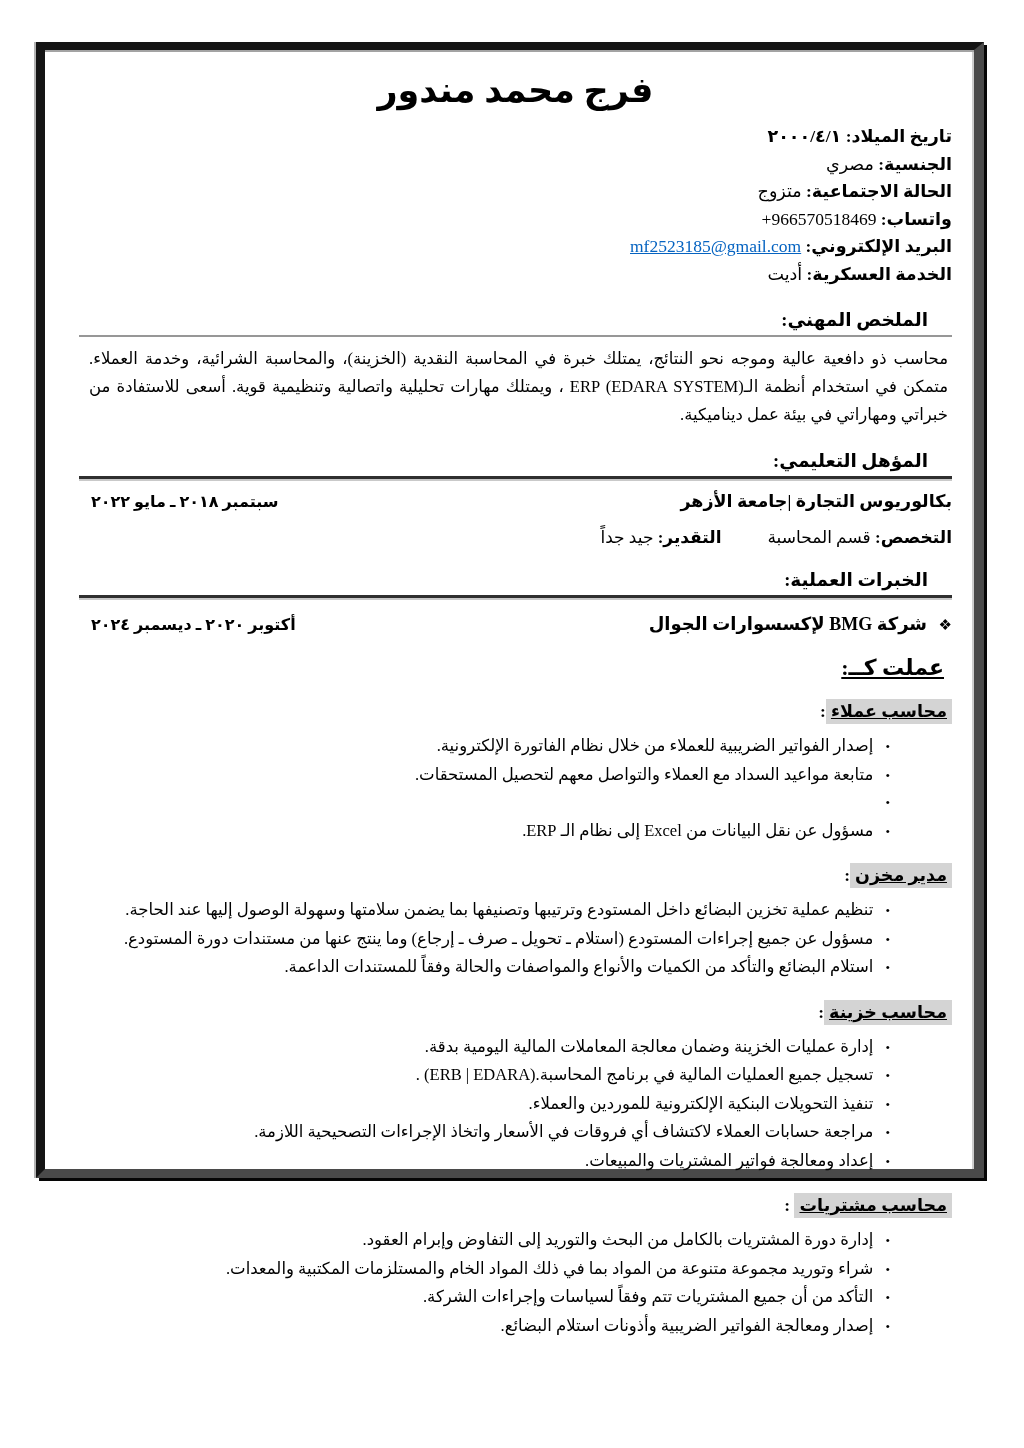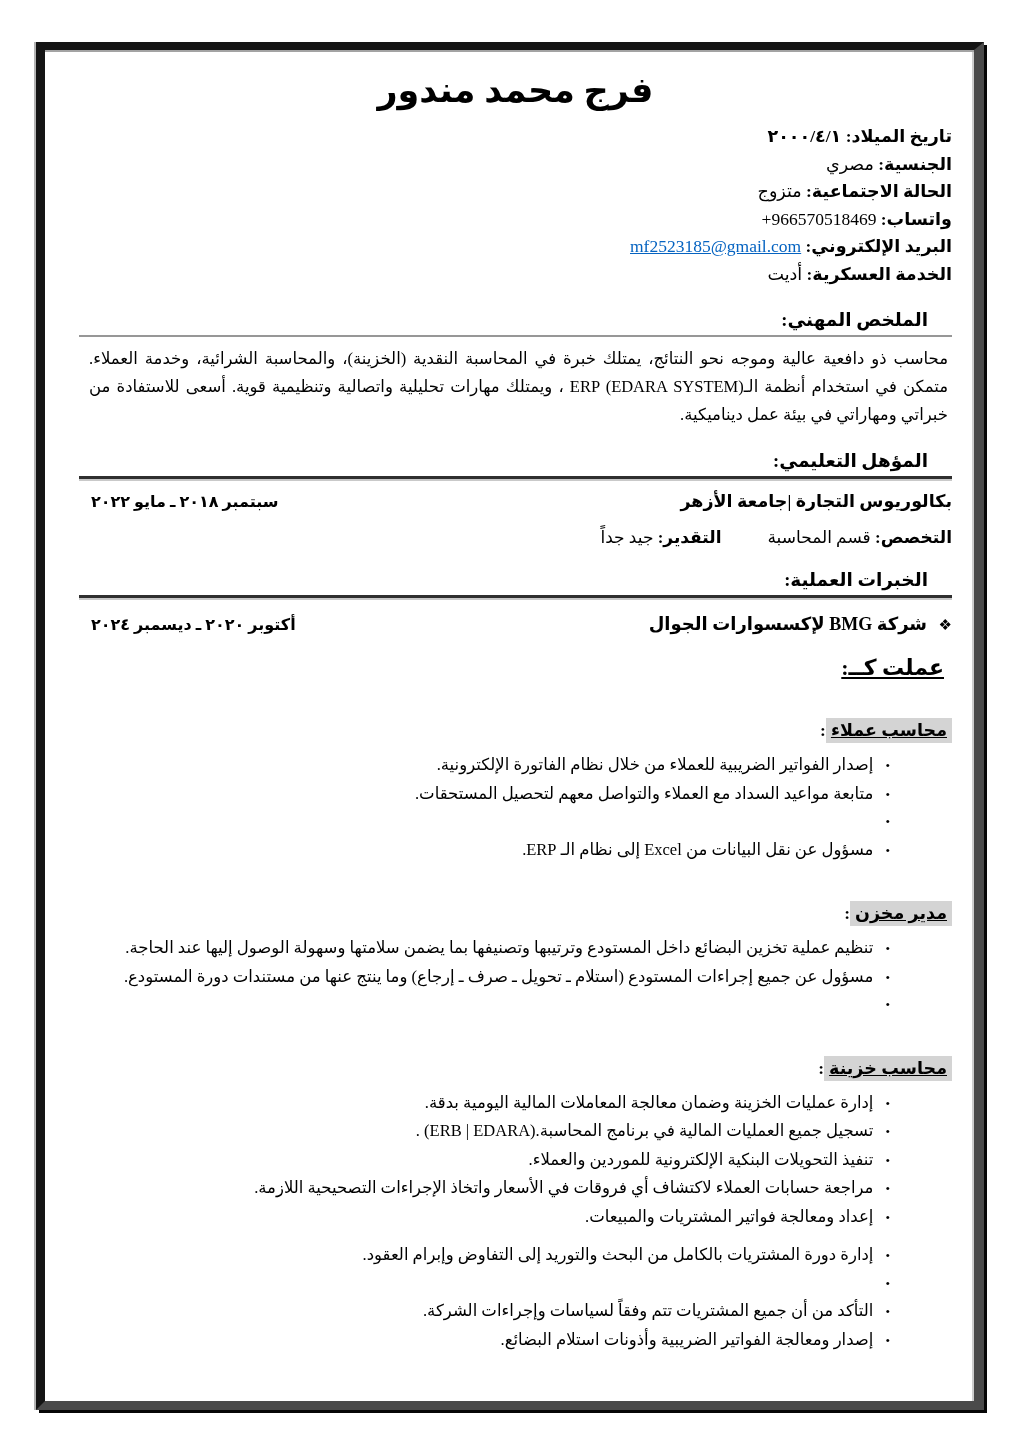--- a/index.html
+++ b/index.html
@@ -2,21 +2,21 @@
 <html lang="ar" dir="rtl"><head>
 <meta charset="utf-8">
 <style>
   html,body{margin:0;padding:0;background:#ffffff;}
   body{
     width:1024px;height:1448px;position:relative;overflow:hidden;
     font-family:"Liberation Serif","DejaVu Serif","DejaVu Sans",serif;
     color:#000;
   }
   .frame{
-    position:absolute;left:36px;top:42px;width:948px;height:1368px;
+    position:absolute;left:36px;top:42px;width:948px;height:1136px;
     box-sizing:border-box;background:#fff;
     border-top:8px solid #141414;
     border-left:9px solid #141414;
     border-right:10px solid #4a4a4a;
     border-bottom:9px solid #4a4a4a;
     box-shadow:3px 3px 0 #060606,-2px 0 0 #b3b3b3,
                inset 0 2px 0 #a3a3a3,inset -2px 0 0 #cdcdcd;
   }
   .content{
     direction:rtl;box-sizing:border-box;height:100%;
@@ -44,21 +44,21 @@
   .degree{font-weight:bold;font-size:17.5px;}
   .date-range{font-weight:bold;font-size:16px;white-space:nowrap;}
   .row.spec{justify-content:flex-start;gap:46px;margin-top:15px;font-size:17px;}
   .row.company{margin-top:15px;}
   .company-name{font-weight:bold;font-size:18px;}
   .diamond{font-size:15px;margin-left:7px;}
   .worked-as{
     display:inline-block;font-size:22px;font-weight:bold;
     text-decoration:underline;margin:20px 8px 0 0;
   }
-  .role-title{margin:39px 0 4px 0;font-size:17.5px;font-weight:bold;}
+  .role-title{margin:20px 0 4px 0;font-size:17.5px;font-weight:bold;}
   .role-hl{
     background:#D4D4D4;text-decoration:underline;
     padding:2px 5px 3px 5px;
   }
   ul.bullets{list-style:none;margin:10px 62px 2px 0;padding:0;}
   ul.bullets li{display:flex;gap:12px;font-size:16.5px;line-height:27.5px;align-items:baseline;}
   .blt{font-size:13px;flex:0 0 auto;}
 </style>
 </head>
 <body>
@@ -157,20 +157,21 @@
       <li>
           <span class="blt">•</span>
           <span>تنظيم عملية تخزين البضائع داخل المستودع وترتيبها وتصنيفها بما يضمن سلامتها وسهولة الوصول إليها عند الحاجة.</span>
         </li>
       <li>
           <span class="blt">•</span>
           <span>مسؤول عن جميع إجراءات المستودع (استلام ـ تحويل ـ صرف ـ إرجاع) وما ينتج عنها من مستندات دورة المستودع.</span>
         </li>
       <li>
           <span class="blt">•</span>
+          <span>استلام البضائع والتأكد من الكميات والأنواع والمواصفات والحالة وفقاً للمستندات الداعمة.</span>
         </li>
     </ul>
 
     <div class="role-title">
       <span class="role-hl">محاسب خزينة</span><span>:</span>
     </div>
     <ul class="bullets">
       <li>
           <span class="blt">•</span>
           <span>إدارة عمليات الخزينة وضمان معالجة المعاملات المالية اليومية بدقة.</span>
@@ -186,27 +187,31 @@
       <li>
           <span class="blt">•</span>
           <span>مراجعة حسابات العملاء لاكتشاف أي فروقات في الأسعار واتخاذ الإجراءات التصحيحية اللازمة.</span>
         </li>
       <li>
           <span class="blt">•</span>
           <span>إعداد ومعالجة فواتير المشتريات والمبيعات.</span>
         </li>
     </ul>
 
+    <div class="role-title">
+      <span class="role-hl">محاسب مشتريات</span><span> :</span>
+    </div>
     <ul class="bullets">
       <li>
           <span class="blt">•</span>
           <span>إدارة دورة المشتريات بالكامل من البحث والتوريد إلى التفاوض وإبرام العقود.</span>
         </li>
       <li>
           <span class="blt">•</span>
+          <span>شراء وتوريد مجموعة متنوعة من المواد بما في ذلك المواد الخام والمستلزمات المكتبية والمعدات.</span>
         </li>
       <li>
           <span class="blt">•</span>
           <span>التأكد من أن جميع المشتريات تتم وفقاً لسياسات وإجراءات الشركة.</span>
         </li>
       <li>
           <span class="blt">•</span>
           <span>إصدار ومعالجة الفواتير الضريبية وأذونات استلام البضائع.</span>
         </li>
     </ul>

